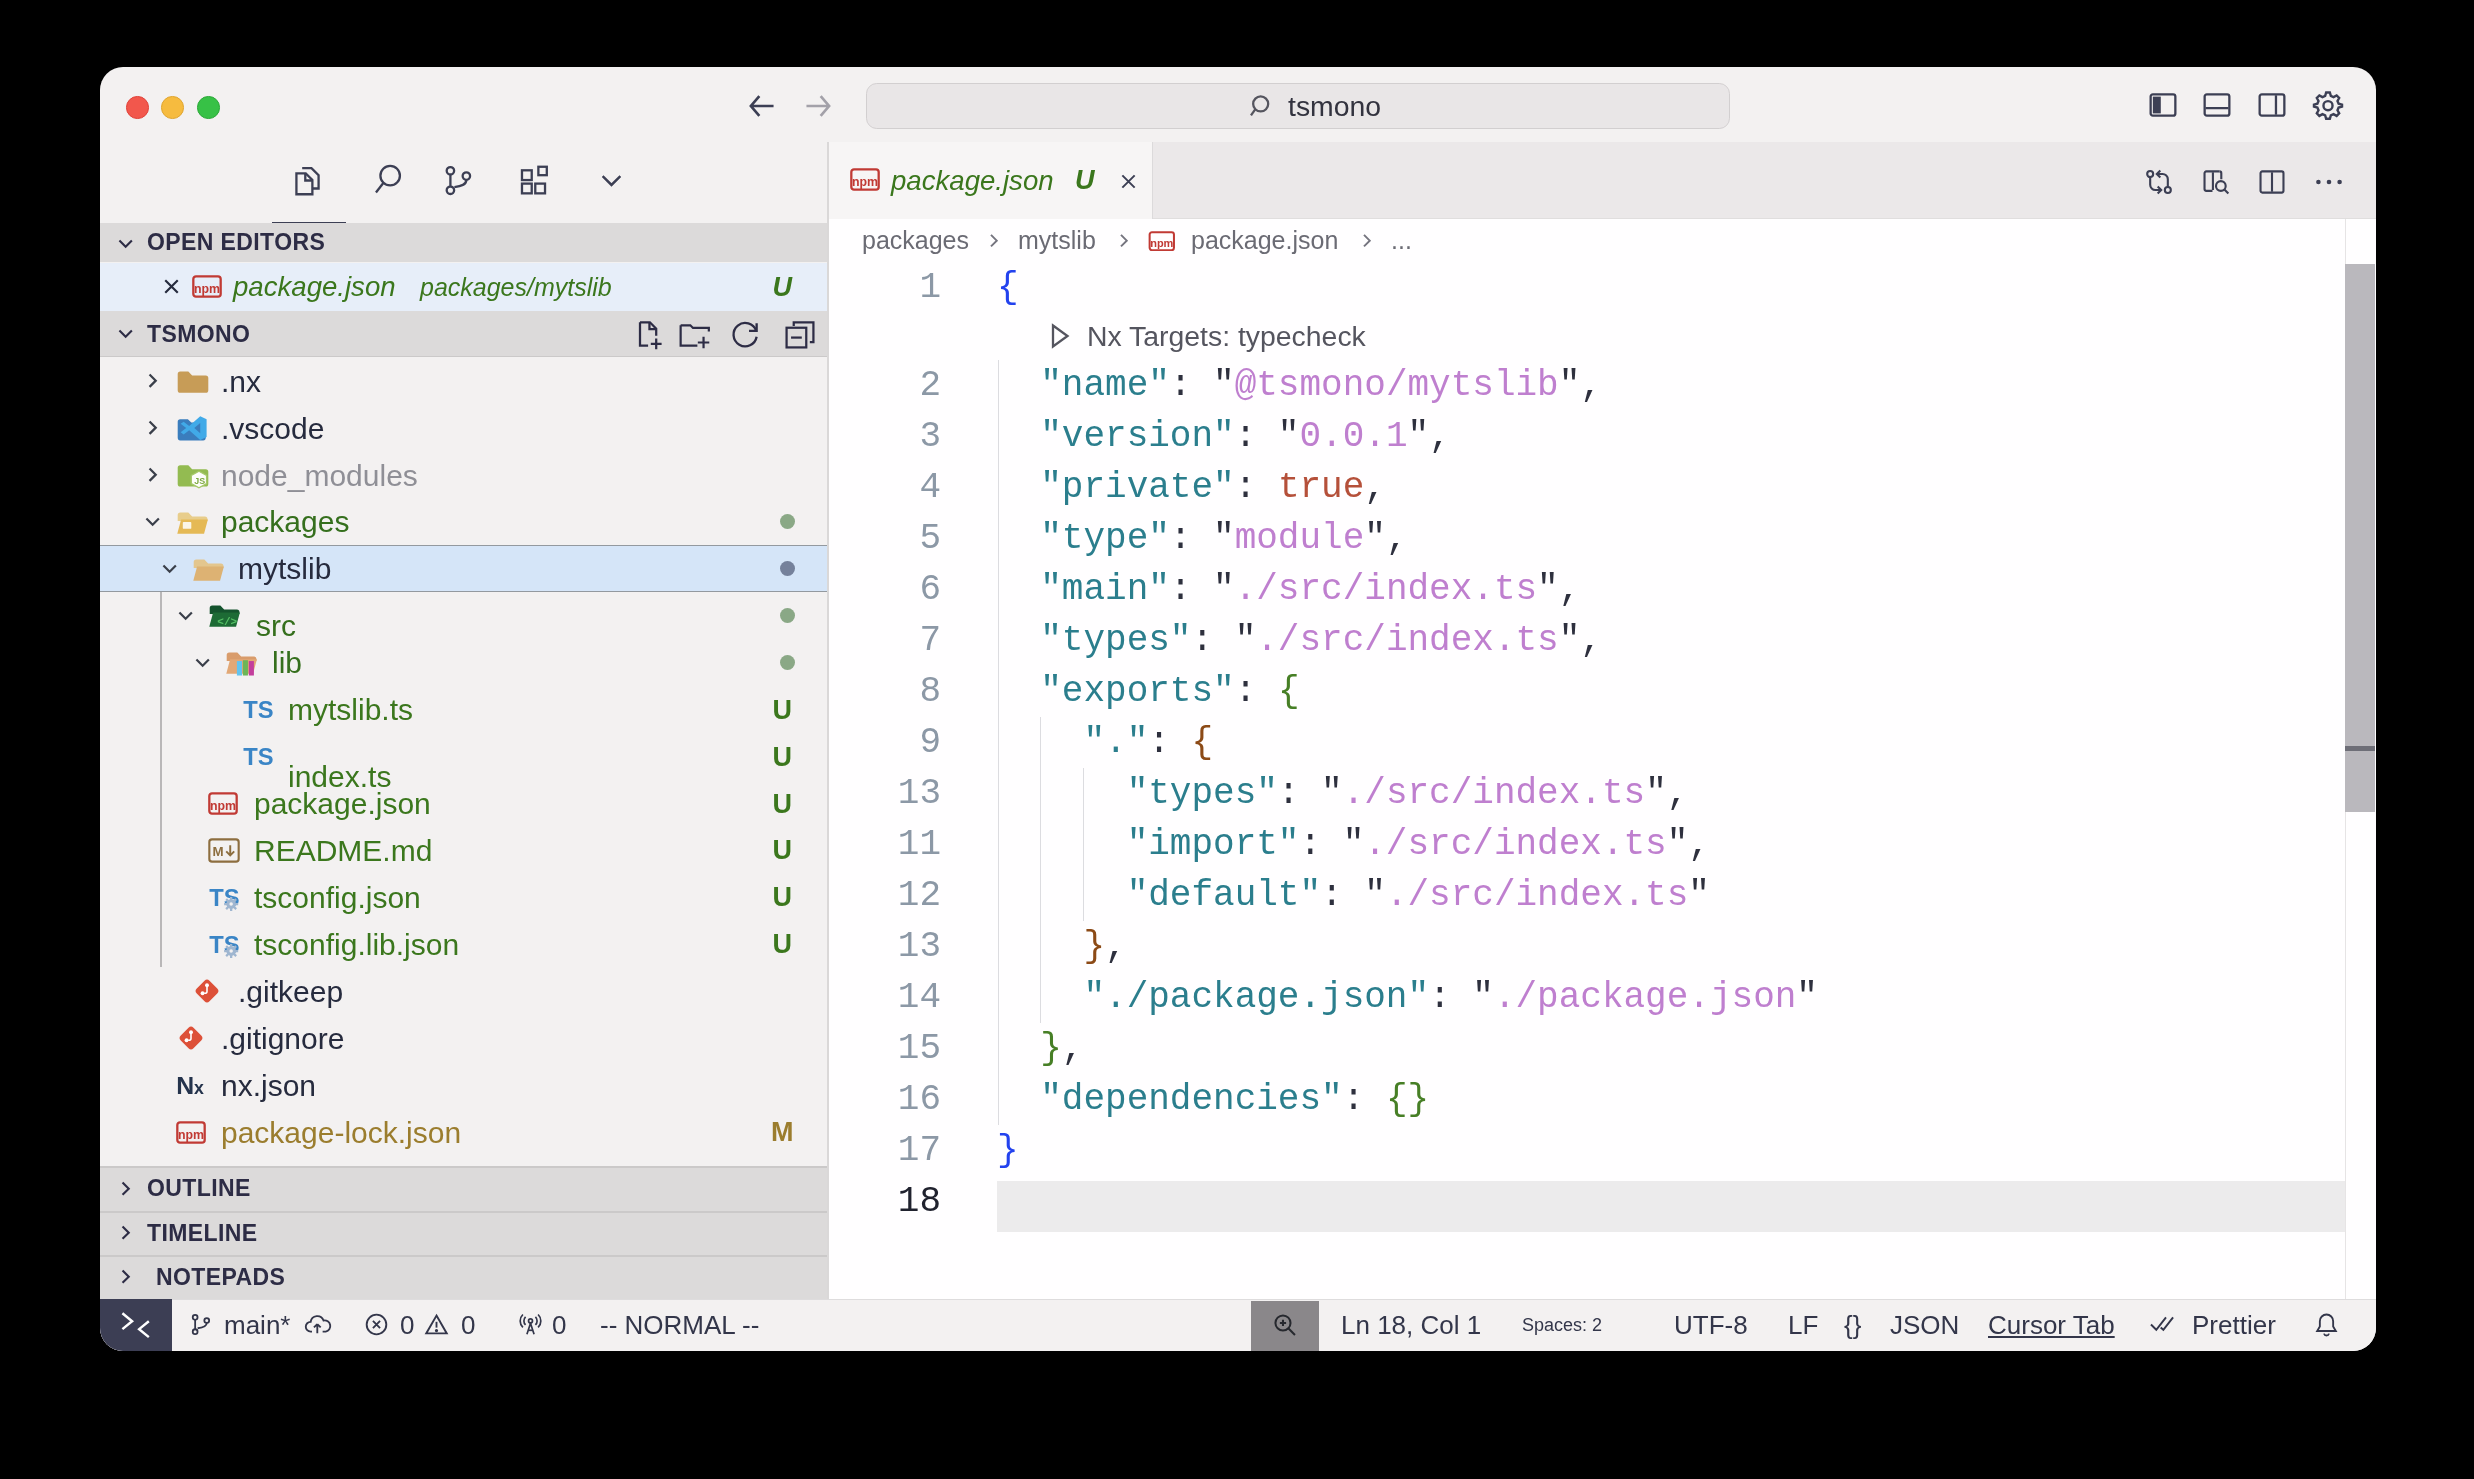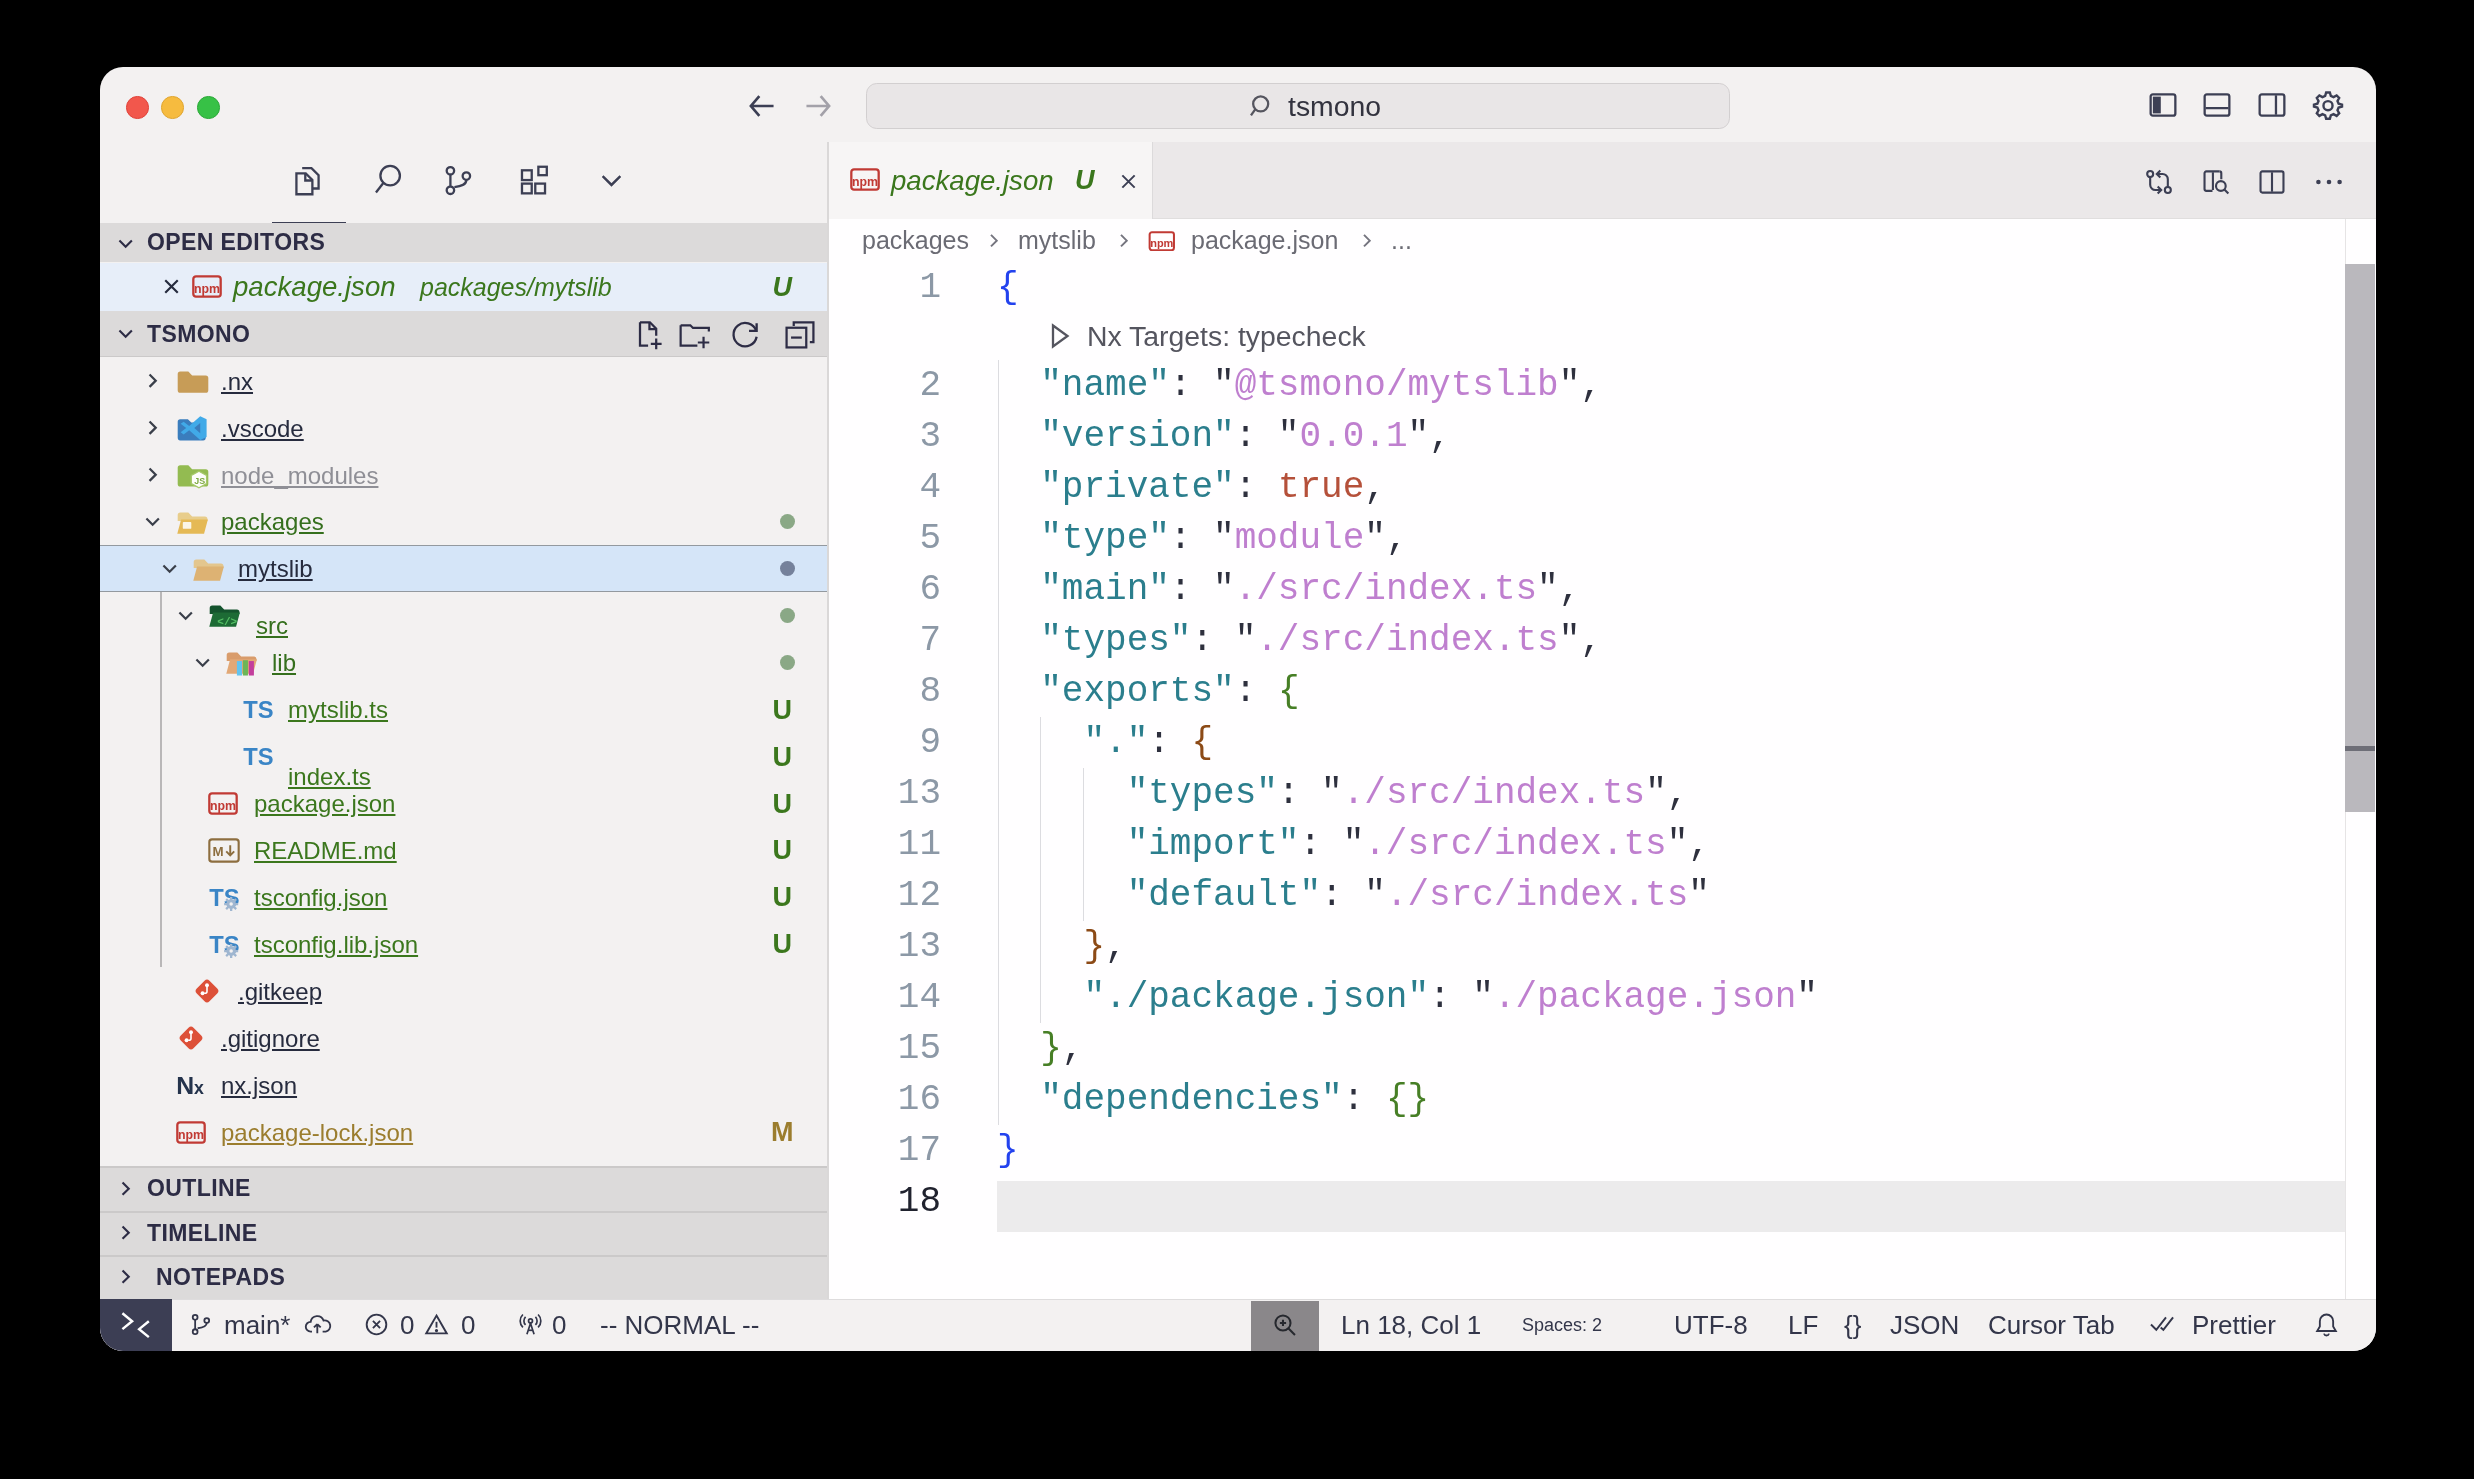--- a/index.html
+++ b/index.html
@@ -1,20 +1,20 @@
 <!DOCTYPE html>
 <html style="font-size:14.2px"><head><meta charset="utf-8"><style>
 html,body{margin:0;padding:0;background:#000;width:2475px;height:1479px;overflow:hidden;}
 *{box-sizing:border-box;}
 .ab{position:absolute;}
 #win{position:absolute;left:100px;top:67px;width:2276px;height:1284px;background:#f3f1f1;border-radius:23px;overflow:hidden;font-family:"Liberation Sans",sans-serif;}
 .sans{font-family:"Liberation Sans",sans-serif;}
 .hdr{background:#dcdada;}
 .hdrtxt{font-size:23px;font-weight:bold;color:#2d2c45;letter-spacing:0.4px;}
-.lbl{font-size:24px;color:#262b3e;white-space:pre;text-decoration:underline;}
+.lbl{font-size:30px;color:#262b3e;white-space:pre;}
 .codeline{position:absolute;left:897px;font-family:"Liberation Mono",monospace;font-size:36px;line-height:51px;white-space:pre;color:#2e303e;}
 .gut{position:absolute;left:736px;width:105px;text-align:right;font-family:"Liberation Mono",monospace;font-size:36px;line-height:51px;color:#8c98a6;}
 </style></head><body>
 <div id="win">
 <div class="ab" style="left:26px;top:29px;width:22.6px;height:22.6px;border-radius:50%;background:#f2574c;border:0.9px solid #e14138;"></div>
 <div class="ab" style="left:61px;top:29px;width:22.6px;height:22.6px;border-radius:50%;background:#f6bb3f;border:0.9px solid #e0a52f;"></div>
 <div class="ab" style="left:97px;top:29px;width:22.6px;height:22.6px;border-radius:50%;background:#37c146;border:0.9px solid #2aa837;"></div>
 <svg class="ab" style="left:646px;top:23px;" width="32" height="32" viewBox="0 0 36 36" fill="none" stroke="#3c3f54" stroke-width="3">
       <path d="M31 18 H6 M15 7 L5.5 18 L15 29"></path>
     </svg>
@@ -406,21 +406,21 @@
       <circle cx="13.5" cy="13.5" r="8.5"></circle>
       <path d="M19.5 19.5 L27 27"></path>
       <path d="M13.5 10 V17 M10 13.5 H17"></path>
     </svg>
 <div class="ab" style="left:1241px;top:1232px;height:52px;line-height:52px;font-size:26px;color:#33364a;white-space:pre;">Ln 18, Col 1</div>
 <div class="ab" style="left:1422px;top:1232px;height:56px;line-height:52px;font-size:18px;color:#33364a;white-space:pre;">Spaces: 2</div>
 <div class="ab" style="left:1574px;top:1232px;height:52px;line-height:52px;font-size:26px;color:#33364a;white-space:pre;">UTF-8</div>
 <div class="ab" style="left:1688px;top:1232px;height:52px;line-height:52px;font-size:26px;color:#33364a;white-space:pre;">LF</div>
 <div class="ab" style="left:1744px;top:1232px;height:52px;line-height:52px;font-size:26px;color:#33364a;white-space:pre;">{}</div>
 <div class="ab" style="left:1790px;top:1232px;height:52px;line-height:52px;font-size:26px;color:#33364a;white-space:pre;">JSON</div>
-<div class="ab" style="left:1888px;top:1232px;height:52px;line-height:52px;font-size:26px;color:#33364a;white-space:pre;">Cursor Tab</div>
+<div class="ab" style="left:1888px;top:1232px;height:52px;line-height:52px;font-size:26px;color:#33364a;white-space:pre;text-decoration:underline;">Cursor Tab</div>
 <svg class="ab" style="left:2048px;top:1246px;" width="36" height="23" viewBox="0 0 40 26" fill="none" stroke="#33364a" stroke-width="2.2">
       <path d="M3 13 L9 19 L20 5"></path>
       <path d="M14 16.5 L17 19 L28 5"></path>
     </svg>
 <div class="ab" style="left:2092px;top:1232px;height:52px;line-height:52px;font-size:26px;color:#33364a;white-space:pre;">Prettier</div>
 <svg class="ab" style="left:2213px;top:1244px;" width="27" height="28.4" viewBox="0 0 30 32" fill="none" stroke="#33364a" stroke-width="2.1">
       <path d="M15 4 A7.5 7.5 0 0 1 22.5 11.5 V17.5 L25.5 22.5 H4.5 L7.5 17.5 V11.5 A7.5 7.5 0 0 1 15 4 Z"></path>
       <path d="M12.2 25.5 A2.9 2.9 0 0 0 17.8 25.5"></path>
     </svg>
 </div>

